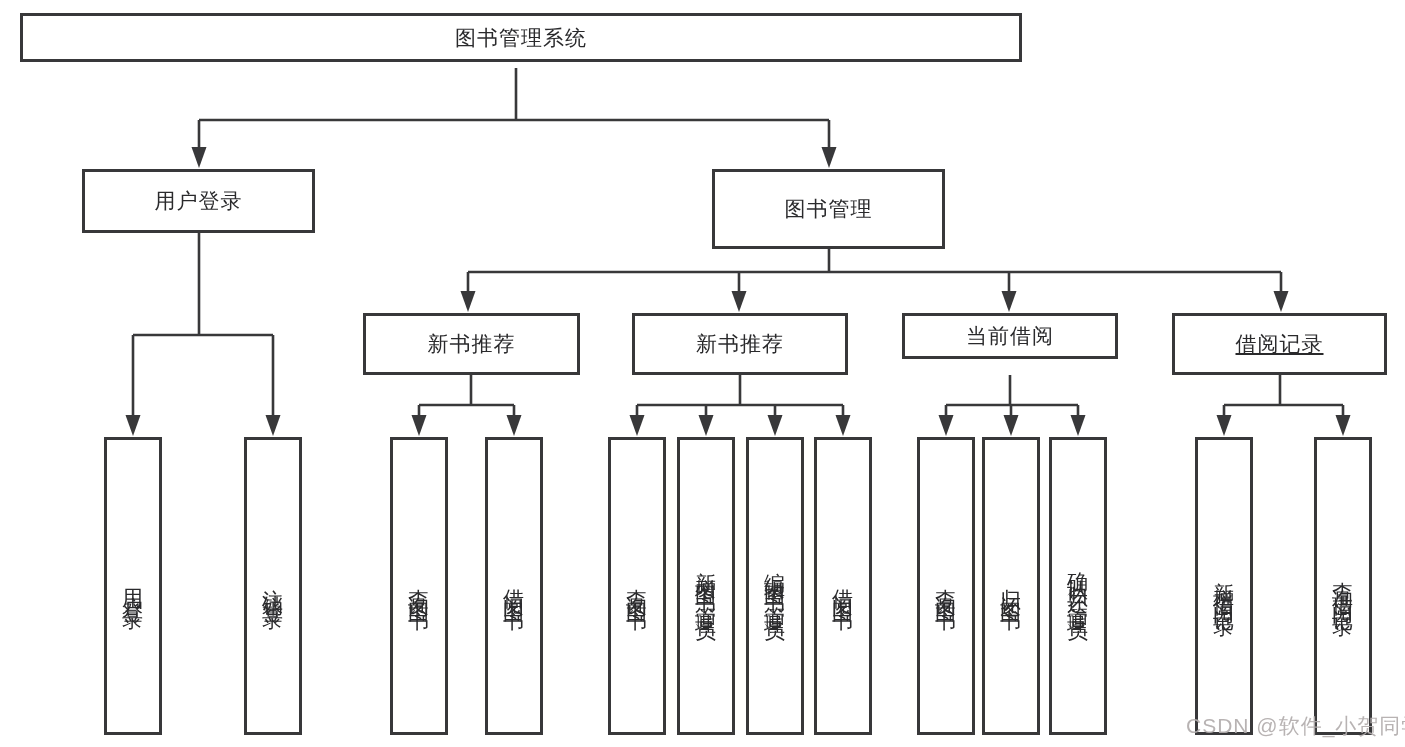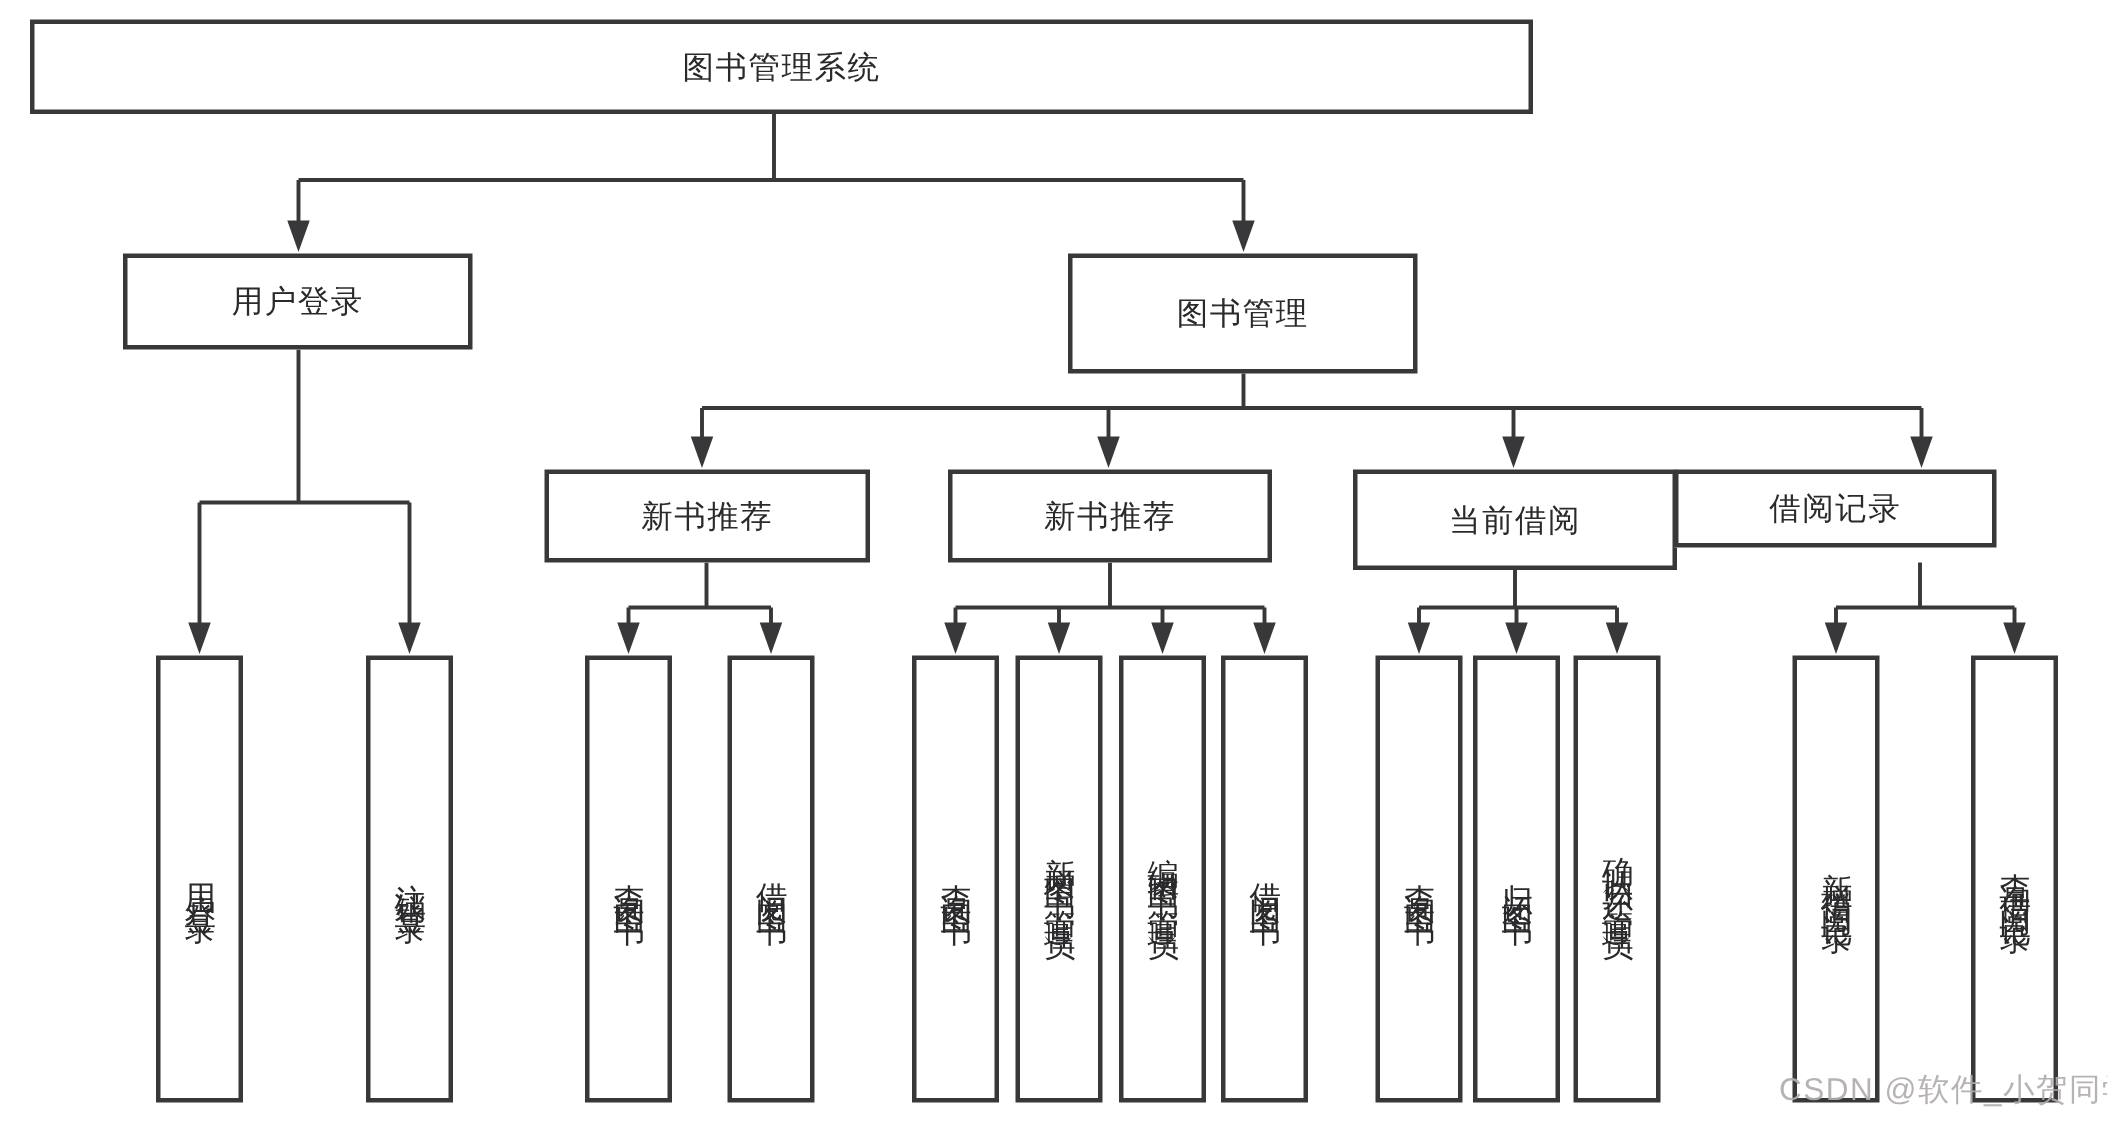--- a/index.html
+++ b/index.html
@@ -91,29 +91,29 @@
       <polygon points="767.5,415 782.5,415 775,436"></polygon>
       <polygon points="835.5,415 850.5,415 843,436"></polygon>
       <polygon points="938.5,415 953.5,415 946,436"></polygon>
       <polygon points="1003.5,415 1018.5,415 1011,436"></polygon>
       <polygon points="1070.5,415 1085.5,415 1078,436"></polygon>
       <polygon points="1216.5,415 1231.5,415 1224,436"></polygon>
       <polygon points="1335.5,415 1350.5,415 1343,436"></polygon>
     </g>
   </svg>
 
-  <div class="box h" style="left:20px;top:13px;width:1002px;height:63px;">图书管理系统</div>
+  <div class="box h" style="left:20px;top:13px;width:1002px;height:49px;">图书管理系统</div>
 
   <div class="box h" style="left:82px;top:169px;width:233px;height:64px;">用户登录</div>
   <div class="box h" style="left:712px;top:169px;width:233px;height:80px;">图书管理</div>
 
   <div class="box h" style="left:363px;top:313px;width:217px;height:62px;text-align:center;">新书推荐</div>
   <div class="box h" style="left:632px;top:313px;width:216px;height:62px;">新书推荐</div>
-  <div class="box h" style="left:902px;top:313px;width:216px;height:67px;">当前借阅</div>
-  <div class="box h" style="left:1116px;top:313px;width:215px;height:52px;">借阅记录</div>
+  <div class="box h" style="left:902px;top:313px;width:216px;height:46px;">当前借阅</div>
+  <div class="box h" style="left:1172px;top:313px;width:215px;height:62px;text-decoration:underline;">借阅记录</div>
 
   <div class="box v" style="left:104px;top:437px;width:58px;height:298px;">用户登录</div>
   <div class="box v" style="left:244px;top:437px;width:58px;height:298px;">注销登录</div>
 
   <div class="box v" style="left:390px;top:437px;width:58px;height:298px;">查询图书</div>
   <div class="box v" style="left:485px;top:437px;width:58px;height:298px;">借阅图书</div>
 
   <div class="box v" style="left:608px;top:437px;width:58px;height:298px;">查询图书</div>
   <div class="box v" style="left:677px;top:437px;width:58px;height:298px;">新增图书（管理员）</div>
   <div class="box v" style="left:746px;top:437px;width:58px;height:298px;">编辑图书（管理员）</div>

